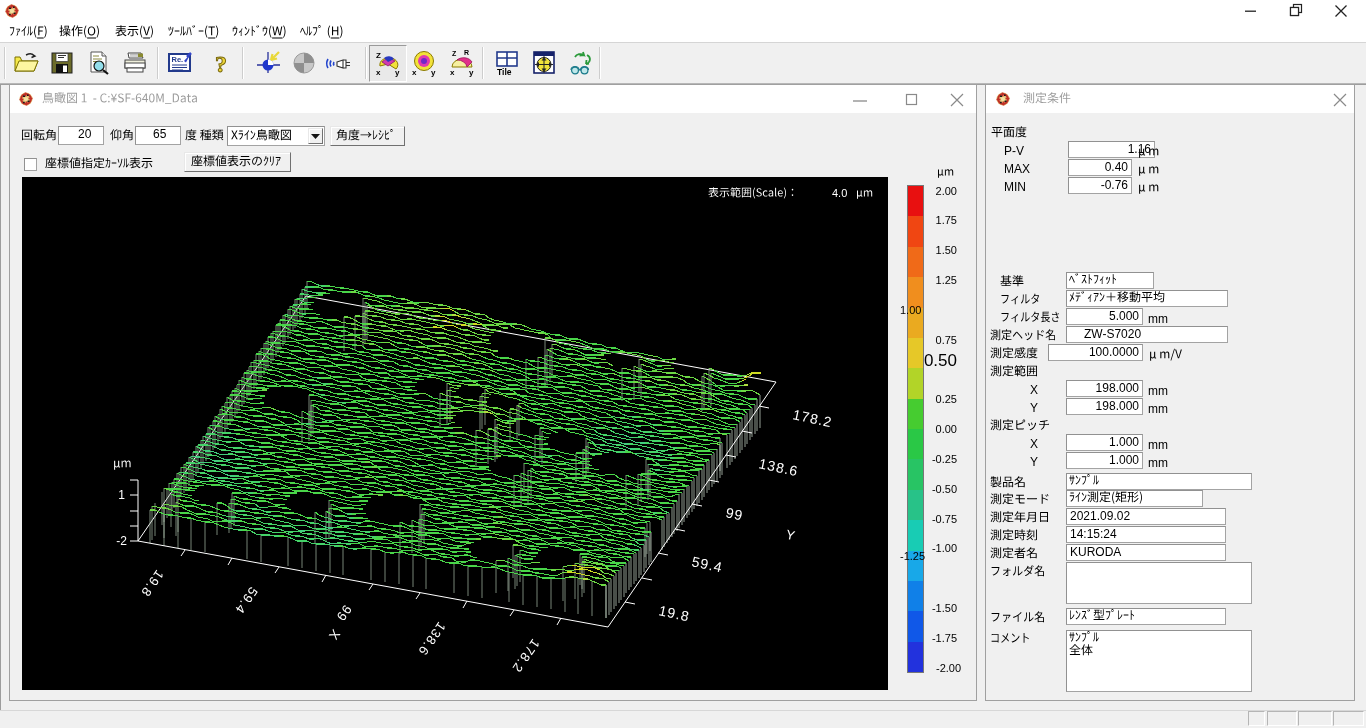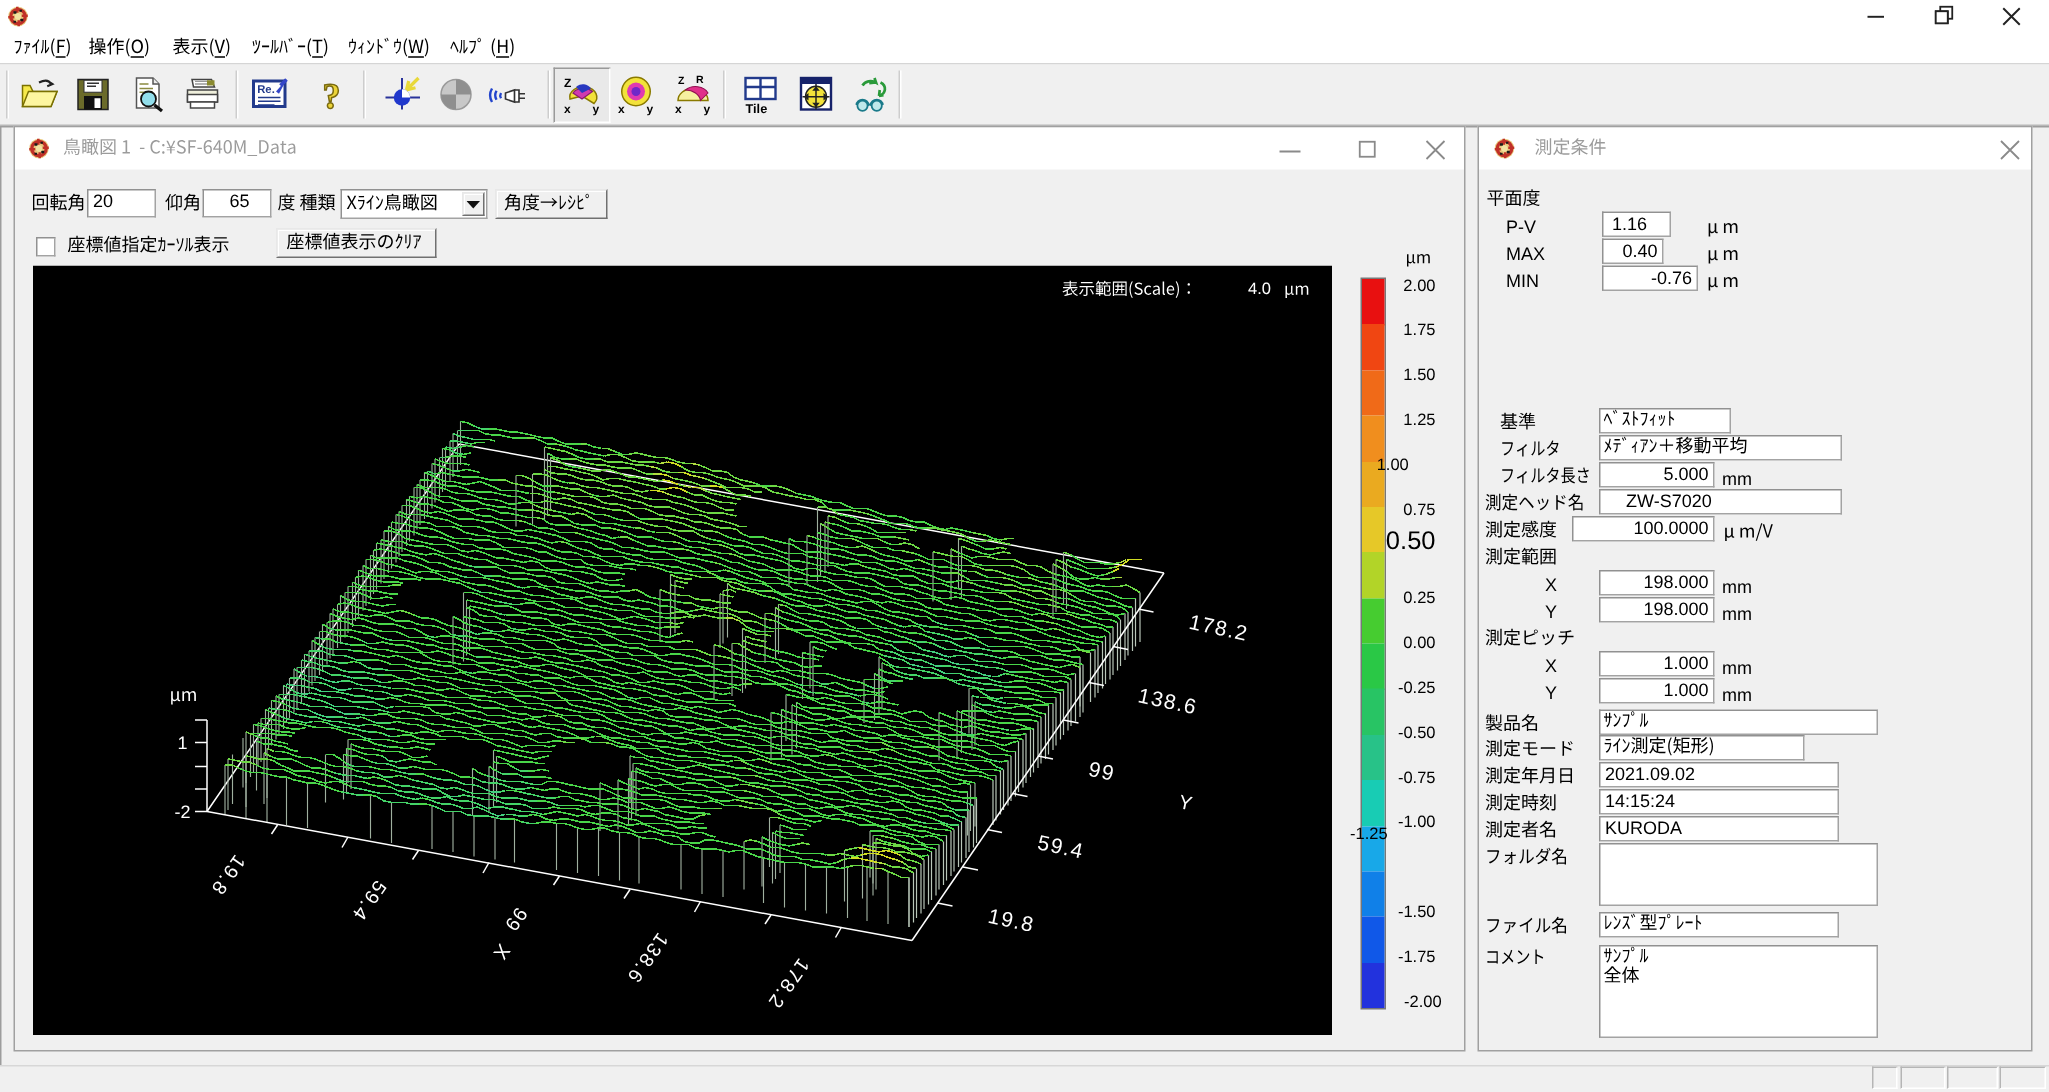--- a/index.html
+++ b/index.html
@@ -171,21 +171,21 @@
     <path d="M6.4 8.7C6.7 9.3 6.9 10.1 7.0 10.6L7.7 10.4C7.6 9.9 7.4 9.1 7.1 8.5ZM8.3 8.5C8.6 9.0 9.0 9.6 9.2 10.1L9.8 9.8C9.7 9.4 9.3 8.7 8.9 8.3ZM4.4 8.7C4.6 9.4 4.7 10.3 4.7 10.9L5.5 10.8C5.5 10.2 5.4 9.3 5.2 8.6ZM2.8 8.4C2.6 9.2 2.2 10.2 1.5 10.8L2.2 11.2C2.9 10.6 3.3 9.6 3.5 8.7ZM3.1 1.2V8.0H11.2C11.0 9.6 10.9 10.3 10.7 10.5C10.6 10.6 10.5 10.6 10.3 10.6C10.1 10.6 9.5 10.6 9.0 10.5C9.1 10.7 9.2 11.0 9.2 11.3C9.8 11.3 10.4 11.3 10.7 11.3C11.0 11.2 11.2 11.2 11.4 11.0C11.7 10.7 11.9 9.8 12.0 7.6C12.1 7.5 12.1 7.3 12.1 7.3H4.0V6.4H12.4V5.8H4.0V5.0H10.7V1.2H7.0C7.2 0.9 7.4 0.6 7.5 0.3L6.5 0.2C6.4 0.5 6.2 0.9 6.1 1.2ZM9.8 3.4V4.3H4.0V3.4ZM9.8 2.7H4.0V1.9H9.8Z M15.8 4.2V5.9H14.7V4.2ZM15.8 3.4H14.7V1.7H15.8ZM15.8 6.7V8.4H14.7V6.7ZM13.9 0.9V10.3H14.7V9.2H16.6V0.9ZM16.6 9.4 16.9 10.2 19.6 9.6V11.3H20.4V3.5H21.0V2.7H19.3V1.4H20.8V0.6H17.1V1.4H18.5V2.7H16.8V3.5H17.5V9.2ZM18.2 5.5H19.6V6.8H18.2ZM18.2 4.8V3.5H19.6V4.8ZM18.2 7.6H19.6V8.8L18.2 9.1ZM22.0 3.4H23.3C23.2 4.8 23.0 6.2 22.6 7.3C22.3 6.1 22.1 4.8 21.9 3.6ZM21.7 0.2C21.5 2.3 21.1 4.3 20.4 5.6C20.6 5.8 20.9 6.1 21.0 6.3C21.2 5.9 21.3 5.5 21.5 5.1C21.6 6.2 21.9 7.3 22.3 8.3C21.8 9.3 21.3 10.1 20.5 10.7C20.6 10.8 20.9 11.1 21.0 11.3C21.7 10.7 22.2 10.1 22.6 9.3C23.0 10.0 23.5 10.7 24.1 11.3C24.2 11.1 24.5 10.8 24.7 10.6C24.0 10.0 23.5 9.3 23.1 8.4C23.6 7.0 23.9 5.4 24.1 3.4H24.6V2.6H22.2C22.3 1.9 22.4 1.1 22.5 0.3Z M27.7 2.8C28.2 3.5 28.6 4.3 28.8 4.9L29.5 4.6C29.3 4.0 28.9 3.2 28.4 2.5ZM30.0 2.4C30.4 3.1 30.8 4.1 30.9 4.7L31.6 4.4C31.5 3.8 31.1 2.9 30.7 2.1ZM27.8 5.6C28.6 6.0 29.5 6.4 30.3 6.9C29.5 7.6 28.5 8.3 27.4 8.8C27.6 8.9 27.9 9.3 28.0 9.5C29.2 8.9 30.2 8.2 31.1 7.3C32.2 7.9 33.1 8.6 33.7 9.2L34.3 8.4C33.7 7.9 32.8 7.3 31.7 6.7C32.8 5.6 33.6 4.3 34.2 2.8L33.4 2.5C32.8 4.0 32.0 5.2 31.0 6.3C30.1 5.8 29.2 5.4 28.3 5.0ZM26.1 0.8V11.2H27.0V10.7H35.1V11.2H36.0V0.8ZM27.0 9.8V1.7H35.1V9.8Z M40.7 10.3H45.6V9.4H43.8V1.5H43.0C42.5 1.8 41.9 2.0 41.1 2.1V2.8H42.7V9.4H40.7Z M52.3 7.4H55.3V6.5H52.3Z M63.1 10.5C64.2 10.5 65.1 10.0 65.8 9.2L65.2 8.5C64.6 9.1 64.0 9.5 63.1 9.5C61.5 9.5 60.4 8.1 60.4 5.9C60.4 3.7 61.5 2.3 63.2 2.3C63.9 2.3 64.5 2.7 65.0 3.2L65.6 2.4C65.1 1.9 64.2 1.4 63.2 1.4C60.9 1.4 59.3 3.1 59.3 5.9C59.3 8.8 60.9 10.5 63.1 10.5Z M67.9 5.6C68.3 5.6 68.7 5.3 68.7 4.8C68.7 4.3 68.3 4.0 67.9 4.0C67.5 4.0 67.1 4.3 67.1 4.8C67.1 5.3 67.5 5.6 67.9 5.6ZM67.9 10.5C68.3 10.5 68.7 10.1 68.7 9.6C68.7 9.1 68.3 8.8 67.9 8.8C67.5 8.8 67.1 9.1 67.1 9.6C67.1 10.1 67.5 10.5 67.9 10.5Z M72.4 10.3H73.4V8.2H75.6V7.6H73.4V6.7H75.6V6.1H73.7L75.9 1.8H74.8L73.8 4.1C73.5 4.7 73.2 5.2 72.9 5.9H72.9C72.6 5.2 72.3 4.7 72.1 4.1L71.0 1.8H69.9L72.1 6.1H70.2V6.7H72.4V7.6H70.2V8.2H72.4Z M79.9 10.5C81.7 10.5 82.9 9.4 82.9 8.0C82.9 6.7 82.1 6.1 81.1 5.6L79.8 5.1C79.1 4.8 78.3 4.5 78.3 3.6C78.3 2.8 79.0 2.3 80.0 2.3C80.8 2.3 81.4 2.7 82.0 3.2L82.6 2.4C82.0 1.8 81.0 1.4 80.0 1.4C78.4 1.4 77.2 2.3 77.2 3.7C77.2 5.0 78.2 5.6 79.0 6.0L80.3 6.5C81.1 6.9 81.7 7.2 81.7 8.1C81.7 8.9 81.1 9.5 79.9 9.5C79.0 9.5 78.1 9.1 77.5 8.4L76.8 9.2C77.6 10.0 78.6 10.5 79.9 10.5Z M84.6 10.3H85.7V6.4H89.1V5.4H85.7V2.5H89.7V1.5H84.6Z M90.6 7.4H93.6V6.5H90.6Z M97.8 10.5C99.1 10.5 100.3 9.3 100.3 7.6C100.3 5.8 99.4 4.9 97.9 4.9C97.2 4.9 96.4 5.3 95.9 5.9C95.9 3.2 96.9 2.3 98.1 2.3C98.7 2.3 99.2 2.5 99.5 2.9L100.2 2.3C99.7 1.7 99.0 1.4 98.1 1.4C96.4 1.4 94.8 2.7 94.8 6.1C94.8 9.0 96.1 10.5 97.8 10.5ZM95.9 6.8C96.5 6.0 97.1 5.7 97.7 5.7C98.8 5.7 99.3 6.4 99.3 7.6C99.3 8.8 98.6 9.6 97.8 9.6C96.7 9.6 96.0 8.6 95.9 6.8Z M104.9 10.3H105.9V7.9H107.1V7.0H105.9V1.5H104.7L101.1 7.2V7.9H104.9ZM104.9 7.0H102.2L104.2 4.0C104.5 3.6 104.7 3.1 104.9 2.7H105.0C104.9 3.2 104.9 3.9 104.9 4.3Z M110.8 10.5C112.5 10.5 113.6 9.0 113.6 5.9C113.6 2.8 112.5 1.4 110.8 1.4C109.1 1.4 108.1 2.8 108.1 5.9C108.1 9.0 109.1 10.5 110.8 10.5ZM110.8 9.6C109.8 9.6 109.1 8.5 109.1 5.9C109.1 3.3 109.8 2.2 110.8 2.2C111.8 2.2 112.5 3.3 112.5 5.9C112.5 8.5 111.8 9.6 110.8 9.6Z M115.4 10.3H116.4V5.4C116.4 4.7 116.3 3.6 116.2 2.9H116.3L117.0 4.9L118.6 9.4H119.4L121.0 4.9L121.7 2.9H121.8C121.7 3.6 121.6 4.7 121.6 5.4V10.3H122.7V1.5H121.3L119.7 6.2C119.5 6.8 119.3 7.5 119.1 8.1H119.0C118.8 7.5 118.6 6.8 118.4 6.2L116.7 1.5H115.4Z M124.0 12.0H130.4V11.3H124.0Z M131.8 10.3H134.1C136.7 10.3 138.1 8.7 138.1 5.9C138.1 3.1 136.7 1.5 134.0 1.5H131.8ZM132.9 9.4V2.4H133.9C136.0 2.4 137.0 3.7 137.0 5.9C137.0 8.1 136.0 9.4 133.9 9.4Z M141.5 10.5C142.3 10.5 143.0 10.1 143.6 9.5H143.7L143.8 10.3H144.7V6.3C144.7 4.7 144.0 3.6 142.4 3.6C141.3 3.6 140.4 4.1 139.8 4.5L140.3 5.2C140.8 4.9 141.5 4.5 142.2 4.5C143.3 4.5 143.6 5.4 143.6 6.2C140.8 6.5 139.6 7.2 139.6 8.6C139.6 9.8 140.4 10.5 141.5 10.5ZM141.8 9.6C141.1 9.6 140.6 9.3 140.6 8.6C140.6 7.7 141.4 7.2 143.6 6.9V8.7C142.9 9.3 142.4 9.6 141.8 9.6Z M148.8 10.5C149.2 10.5 149.6 10.4 150.0 10.2L149.8 9.4C149.5 9.5 149.2 9.6 149.0 9.6C148.3 9.6 148.0 9.1 148.0 8.3V4.7H149.8V3.8H148.0V2.0H147.1L147.0 3.8L145.9 3.9V4.7H146.9V8.3C146.9 9.6 147.4 10.5 148.8 10.5Z M152.7 10.5C153.5 10.5 154.3 10.1 154.9 9.5H154.9L155.0 10.3H155.9V6.3C155.9 4.7 155.3 3.6 153.7 3.6C152.6 3.6 151.7 4.1 151.1 4.5L151.5 5.2C152.1 4.9 152.7 4.5 153.5 4.5C154.6 4.5 154.8 5.4 154.8 6.2C152.1 6.5 150.8 7.2 150.8 8.6C150.8 9.8 151.6 10.5 152.7 10.5ZM153.1 9.6C152.4 9.6 151.9 9.3 151.9 8.6C151.9 7.7 152.6 7.2 154.8 6.9V8.7C154.2 9.3 153.7 9.6 153.1 9.6Z" fill="#9b9b9b"></path>
   </svg>
 <svg class="ab" style="left:845px;top:90px" width="125" height="22">
     <path d="M8 11h14" stroke="#8a8a8a" stroke-width="1.3"></path>
     <rect x="61.5" y="4.5" width="10" height="10" fill="none" stroke="#8a8a8a" stroke-width="1.2"></rect>
     <path d="M106 4l12 12M118 4l-12 12" stroke="#8a8a8a" stroke-width="1.2"></path>
   </svg>
 <svg style="position:absolute;left:20px;top:129px;overflow:visible" width="39" height="17">
     <path d="M5.5 4.3H8.4V7.1H5.5ZM4.6 3.5V7.9H9.3V3.5ZM2.0 0.7V11.3H2.9V10.6H11.1V11.3H12.0V0.7ZM2.9 9.8V1.6H11.1V9.8Z M19.4 1.2V2.1H24.1V1.2ZM22.3 7.5C22.7 8.1 23.0 8.9 23.3 9.7L20.4 9.9C20.8 8.7 21.2 6.9 21.5 5.5H24.5V4.6H18.9V5.5H20.5C20.3 6.9 19.9 8.7 19.5 10.0L18.6 10.0L18.7 10.9L23.6 10.5C23.6 10.8 23.7 11.0 23.8 11.3L24.6 10.9C24.4 9.9 23.8 8.4 23.1 7.2ZM13.9 3.2V7.4H15.8V8.4H13.5V9.2H15.8V11.3H16.7V9.2H18.9V8.4H16.7V7.4H18.6V3.2H16.7V2.3H18.8V1.5H16.7V0.2H15.8V1.5H13.7V2.3H15.8V3.2ZM14.7 5.6H15.9V6.7H14.7ZM16.6 5.6H17.9V6.7H16.6ZM14.7 3.9H15.9V5.0H14.7ZM16.6 3.9H17.9V5.0H16.6Z M28.2 3.8H30.8V5.4H28.2ZM28.2 3.0H28.2C28.5 2.6 28.9 2.1 29.2 1.7H32.1C31.9 2.1 31.6 2.6 31.3 3.0ZM34.6 3.8V5.4H31.7V3.8ZM29.0 0.2C28.4 1.4 27.3 2.9 25.7 4.0C25.9 4.1 26.2 4.4 26.3 4.6C26.7 4.4 27.0 4.1 27.3 3.9V6.0C27.3 7.5 27.1 9.4 25.4 10.7C25.6 10.8 25.9 11.1 26.0 11.3C27.0 10.6 27.5 9.6 27.8 8.6H34.6V10.1C34.6 10.4 34.5 10.4 34.2 10.4C34.0 10.5 33.0 10.5 32.0 10.4C32.2 10.7 32.3 11.1 32.4 11.3C33.6 11.3 34.4 11.3 34.9 11.1C35.3 11.0 35.5 10.7 35.5 10.1V3.0H32.3C32.7 2.5 33.1 1.8 33.4 1.3L32.8 0.9L32.6 0.9H29.7L30.0 0.4ZM28.2 6.2H30.8V7.8H28.0C28.1 7.3 28.2 6.7 28.2 6.2ZM34.6 6.2V7.8H31.7V6.2Z" fill="#000"></path>
   </svg>
-<div class="bx" style="left:58px;top:126px;width:46px;height:19px;padding-left:3px">20</div>
+<div class="bx" style="left:58px;top:126px;width:46px;height:19px;padding-left:19px">20</div>
 <svg style="position:absolute;left:109px;top:129px;overflow:visible" width="27" height="17">
     <path d="M4.5 8.7 4.8 9.5C5.8 9.2 7.0 8.9 8.2 8.5L8.1 7.7L6.1 8.2V2.4C7.0 1.9 7.9 1.4 8.5 0.8L7.7 0.3C7.2 0.8 6.5 1.4 5.7 1.8L5.3 1.7V8.5ZM8.4 1.5V11.3H9.3V2.3H11.4V8.1C11.4 8.3 11.3 8.4 11.2 8.4C11.0 8.4 10.5 8.4 9.9 8.4C10.0 8.6 10.1 9.0 10.1 9.2C11.0 9.2 11.5 9.2 11.8 9.1C12.1 8.9 12.2 8.6 12.2 8.2V1.5ZM4.2 0.3C3.5 2.1 2.4 3.9 1.2 5.0C1.3 5.2 1.6 5.7 1.7 5.9C2.1 5.4 2.5 4.9 3.0 4.3V11.2H3.8V3.0C4.3 2.2 4.7 1.4 5.0 0.5Z M16.2 3.8H18.8V5.4H16.2ZM16.2 3.0H16.2C16.5 2.6 16.9 2.1 17.2 1.7H20.1C19.9 2.1 19.6 2.6 19.3 3.0ZM22.6 3.8V5.4H19.7V3.8ZM17.0 0.2C16.4 1.4 15.3 2.9 13.7 4.0C13.9 4.1 14.2 4.4 14.3 4.6C14.7 4.4 15.0 4.1 15.3 3.9V6.0C15.3 7.5 15.1 9.4 13.4 10.7C13.6 10.8 13.9 11.1 14.0 11.3C15.0 10.6 15.5 9.6 15.8 8.6H22.6V10.1C22.6 10.4 22.5 10.4 22.2 10.4C22.0 10.5 21.0 10.5 20.0 10.4C20.2 10.7 20.3 11.1 20.4 11.3C21.6 11.3 22.4 11.3 22.9 11.1C23.3 11.0 23.5 10.7 23.5 10.1V3.0H20.3C20.7 2.5 21.1 1.8 21.4 1.3L20.8 0.9L20.6 0.9H17.7L18.0 0.4ZM16.2 6.2H18.8V7.8H16.0C16.1 7.3 16.2 6.7 16.2 6.2ZM22.6 6.2V7.8H19.7V6.2Z" fill="#000"></path>
   </svg>
 <div class="bx" style="left:135px;top:126px;width:46px;height:19px;padding-left:17px">65</div>
 <svg style="position:absolute;left:184px;top:129px;overflow:visible" width="41" height="17">
     <path d="M5.6 2.6V3.6H3.7V4.3H5.6V6.3H10.3V4.3H12.2V3.6H10.3V2.6H9.4V3.6H6.5V2.6ZM9.4 4.3V5.6H6.5V4.3ZM10.1 7.8C9.6 8.5 8.9 9.0 8.1 9.4C7.3 9.0 6.6 8.5 6.1 7.8ZM3.9 7.1V7.8H5.7L5.2 8.0C5.7 8.7 6.4 9.3 7.1 9.8C6.0 10.2 4.7 10.4 3.4 10.5C3.5 10.7 3.7 11.1 3.8 11.3C5.3 11.1 6.8 10.8 8.0 10.2C9.2 10.8 10.5 11.1 12.0 11.3C12.1 11.1 12.3 10.7 12.5 10.5C11.2 10.4 10.0 10.1 9.0 9.8C10.0 9.2 10.9 8.4 11.4 7.4L10.8 7.1L10.7 7.1ZM2.5 1.4V4.9C2.5 6.6 2.4 9.1 1.4 10.8C1.6 10.9 2.0 11.1 2.1 11.3C3.2 9.5 3.3 6.8 3.3 4.9V2.2H12.3V1.4H7.8V0.2H6.9V1.4Z M20.9 3.9V7.8H23.4V8.6H20.8V9.3H23.4V10.3H20.1V11.0H27.3V10.3H24.2V9.3H26.9V8.6H24.2V7.8H26.8V3.9H24.2V3.1H27.0V2.4H24.2V1.5C25.3 1.4 26.3 1.2 27.0 1.1L26.5 0.4C25.1 0.7 22.6 0.9 20.6 1.0C20.7 1.2 20.8 1.5 20.8 1.7C21.6 1.6 22.5 1.6 23.4 1.5V2.4H20.4V3.1H23.4V3.9ZM21.7 6.1H23.4V7.1H21.7ZM24.2 6.1H26.0V7.1H24.2ZM21.7 4.6H23.4V5.5H21.7ZM24.2 4.6H26.0V5.5H24.2ZM20.0 0.4C19.1 0.8 17.5 1.2 16.2 1.4C16.3 1.6 16.4 1.9 16.5 2.1C17.0 2.0 17.6 1.9 18.2 1.8V3.6H16.3V4.5H18.1C17.6 5.8 16.8 7.4 16.0 8.3C16.2 8.5 16.4 8.8 16.5 9.1C17.1 8.3 17.7 7.2 18.2 5.9V11.3H19.1V6.1C19.5 6.6 20.0 7.2 20.2 7.6L20.8 6.9C20.5 6.6 19.5 5.5 19.1 5.2V4.5H20.6V3.6H19.1V1.6C19.7 1.4 20.2 1.3 20.6 1.1Z M32.5 0.5C32.3 0.9 32.0 1.6 31.8 2.0L32.4 2.2C32.7 1.8 33.0 1.3 33.2 0.7ZM28.5 0.8C28.8 1.2 29.1 1.8 29.2 2.2L29.9 1.9C29.8 1.5 29.5 0.9 29.2 0.5ZM34.7 5.3H37.9V6.4H34.7ZM34.7 7.1H37.9V8.3H34.7ZM34.7 3.4H37.9V4.6H34.7ZM34.9 9.2C34.5 9.7 33.5 10.3 32.6 10.7C32.8 10.8 33.1 11.1 33.2 11.3C34.1 10.9 35.1 10.3 35.7 9.6ZM36.7 9.7C37.4 10.2 38.3 10.8 38.7 11.3L39.4 10.8C39.0 10.3 38.1 9.7 37.4 9.3ZM30.4 5.9V6.9H28.3V7.7H30.4C30.3 8.7 29.8 9.6 28.1 10.4C28.3 10.5 28.5 10.9 28.6 11.1C29.9 10.5 30.6 9.8 30.9 9.0C31.6 9.5 32.3 10.1 32.7 10.5L33.3 9.9C32.8 9.4 31.9 8.7 31.2 8.2C31.2 8.1 31.2 7.9 31.2 7.7H33.4V6.9H31.2V5.9ZM30.4 0.4V2.4H28.3V3.1H30.2C29.7 3.9 28.9 4.7 28.1 5.1C28.3 5.2 28.5 5.5 28.6 5.7C29.3 5.3 29.9 4.6 30.4 3.9V5.7H31.2V4.0C31.8 4.4 32.6 5.0 33.0 5.3L33.4 4.7C33.1 4.4 31.7 3.5 31.2 3.3V3.1H33.4V2.4H31.2V0.4ZM33.8 2.7V9.0H38.8V2.7H36.3L36.7 1.6H39.1V0.8H33.4V1.6H35.7C35.7 1.9 35.6 2.4 35.5 2.7Z" fill="#000"></path>
   </svg>
 <div class="bx" style="left:227px;top:126px;width:98px;height:20px"></div>
 <svg style="position:absolute;left:230px;top:129px;overflow:visible" width="63" height="17">
     <path d="M1.2 10.3H2.4L3.6 7.9C3.9 7.5 4.1 7.1 4.3 6.5H4.4C4.7 7.1 4.9 7.5 5.2 7.9L6.5 10.3H7.7L5.1 5.8L7.5 1.5H6.3L5.2 3.8C4.9 4.2 4.8 4.5 4.5 5.1H4.5C4.2 4.5 4.0 4.2 3.8 3.8L2.6 1.5H1.4L3.8 5.8Z M9.2 1.5V2.5C9.4 2.5 9.7 2.5 9.8 2.5C10.2 2.5 11.7 2.5 12.1 2.5C12.3 2.5 12.5 2.5 12.7 2.5V1.5C12.5 1.6 12.3 1.6 12.1 1.6C11.7 1.6 10.2 1.6 9.8 1.6C9.7 1.6 9.4 1.6 9.2 1.5ZM13.1 4.6 12.7 4.2C12.6 4.2 12.4 4.3 12.3 4.3C12.0 4.3 9.7 4.3 9.4 4.3C9.2 4.3 8.9 4.2 8.7 4.2V5.2C8.9 5.2 9.2 5.2 9.4 5.2C9.7 5.2 11.9 5.2 12.1 5.2C12.0 6.0 11.9 7.0 11.5 7.8C11.0 8.8 10.2 9.6 9.4 10.0L10.0 10.8C10.7 10.4 11.5 9.6 12.2 8.3C12.6 7.3 12.9 6.1 13.0 5.0C13.0 4.9 13.1 4.7 13.1 4.6Z M14.6 6.8C15.4 6.4 16.2 5.8 16.8 5.1V9.4C16.8 9.9 16.8 10.5 16.8 10.7H17.6C17.6 10.5 17.6 9.9 17.6 9.4V4.2C18.1 3.5 18.7 2.6 19.1 1.8L18.4 1.0C18.2 1.9 17.5 3.0 16.9 3.7C16.2 4.5 15.2 5.4 14.3 5.9Z M21.1 1.6 20.7 2.4C21.1 2.9 22.0 4.2 22.3 4.8L22.8 4.0C22.5 3.4 21.6 2.1 21.1 1.6ZM20.6 9.5 21.0 10.5C22.0 10.1 22.8 9.4 23.4 8.6C24.3 7.5 24.9 5.8 25.3 4.3L24.7 3.3C24.4 4.8 23.8 6.6 22.9 7.7C22.4 8.5 21.6 9.1 20.6 9.5Z M31.3 8.7C31.6 9.3 31.8 10.1 31.9 10.6L32.6 10.4C32.5 9.9 32.3 9.1 32.0 8.5ZM33.2 8.5C33.5 9.0 33.9 9.6 34.0 10.1L34.7 9.8C34.6 9.4 34.2 8.7 33.8 8.3ZM29.3 8.7C29.5 9.4 29.6 10.3 29.6 10.9L30.4 10.8C30.4 10.2 30.3 9.3 30.1 8.6ZM27.7 8.4C27.4 9.2 27.0 10.2 26.4 10.8L27.1 11.2C27.8 10.6 28.2 9.6 28.4 8.7ZM28.0 1.2V8.0H36.0C35.9 9.6 35.8 10.3 35.6 10.5C35.5 10.6 35.4 10.6 35.2 10.6C34.9 10.6 34.4 10.6 33.9 10.5C34.0 10.7 34.1 11.0 34.1 11.3C34.7 11.3 35.2 11.3 35.5 11.3C35.9 11.2 36.1 11.2 36.3 11.0C36.6 10.7 36.7 9.8 36.9 7.6C36.9 7.5 36.9 7.3 36.9 7.3H28.9V6.4H37.3V5.8H28.9V5.0H35.6V1.2H31.9C32.1 0.9 32.2 0.6 32.4 0.3L31.3 0.2C31.3 0.5 31.1 0.9 31.0 1.2ZM34.7 3.4V4.3H28.9V3.4ZM34.7 2.7H28.9V1.9H34.7Z M40.7 4.2V5.9H39.5V4.2ZM40.7 3.4H39.5V1.7H40.7ZM40.7 6.7V8.4H39.5V6.7ZM38.8 0.9V10.3H39.5V9.2H41.5V0.9ZM41.5 9.4 41.7 10.2 44.5 9.6V11.3H45.3V3.5H45.9V2.7H44.2V1.4H45.6V0.6H41.9V1.4H43.4V2.7H41.7V3.5H42.4V9.2ZM43.1 5.5H44.5V6.8H43.1ZM43.1 4.8V3.5H44.5V4.8ZM43.1 7.6H44.5V8.8L43.1 9.1ZM46.9 3.4H48.2C48.1 4.8 47.9 6.2 47.5 7.3C47.1 6.1 46.9 4.8 46.8 3.6ZM46.6 0.2C46.4 2.3 46.0 4.3 45.3 5.6C45.5 5.8 45.8 6.1 45.9 6.3C46.1 5.9 46.2 5.5 46.4 5.1C46.5 6.2 46.8 7.3 47.1 8.3C46.7 9.3 46.1 10.1 45.3 10.7C45.5 10.8 45.7 11.1 45.9 11.3C46.6 10.7 47.1 10.1 47.5 9.3C47.9 10.0 48.4 10.7 49.0 11.3C49.1 11.1 49.4 10.8 49.6 10.6C48.9 10.0 48.3 9.3 47.9 8.4C48.5 7.0 48.8 5.4 49.0 3.4H49.4V2.6H47.0C47.2 1.9 47.3 1.1 47.4 0.3Z M52.6 2.8C53.0 3.5 53.5 4.3 53.7 4.9L54.4 4.6C54.2 4.0 53.7 3.2 53.2 2.5ZM54.9 2.4C55.3 3.1 55.6 4.1 55.7 4.7L56.5 4.4C56.4 3.8 56.0 2.9 55.6 2.1ZM52.7 5.6C53.5 6.0 54.4 6.4 55.2 6.9C54.4 7.6 53.4 8.3 52.3 8.8C52.4 8.9 52.7 9.3 52.9 9.5C54.0 8.9 55.1 8.2 56.0 7.3C57.1 7.9 58.0 8.6 58.6 9.2L59.2 8.4C58.5 7.9 57.6 7.3 56.6 6.7C57.6 5.6 58.5 4.3 59.1 2.8L58.3 2.5C57.7 4.0 56.9 5.2 55.8 6.3C55.0 5.8 54.0 5.4 53.2 5.0ZM50.9 0.8V11.2H51.8V10.7H59.9V11.2H60.9V0.8ZM51.8 9.8V1.7H59.9V9.8Z" fill="#000"></path>
@@ -1149,21 +1149,21 @@
     <div style="position:absolute;left:0;top:425.25px;width:15px;height:30.5px;background:#1058e8"></div>
     <div style="position:absolute;left:0;top:455.62px;width:15px;height:30.5px;background:#2232dd"></div>
   </div>
 <svg style="position:absolute;left:936px;top:166px;overflow:visible" width="20" height="15">
     <path d="M2.0 11.7H3.0C3.0 10.7 2.9 10.2 2.9 9.0C3.2 9.5 3.6 9.6 4.1 9.6C4.8 9.6 5.3 9.2 5.8 8.4H5.8C5.9 9.3 6.2 9.6 6.9 9.6C7.2 9.6 7.4 9.5 7.6 9.5L7.4 8.7C7.3 8.7 7.2 8.8 7.1 8.8C6.8 8.8 6.6 8.6 6.6 8.3C6.6 6.9 6.7 5.1 6.7 3.5H5.7V7.6C5.1 8.6 4.7 8.7 4.1 8.7C3.3 8.7 3.0 8.2 3.0 7.1V3.5H2.0Z M8.9 9.5H9.9V5.1C10.5 4.5 11.0 4.2 11.4 4.2C12.2 4.2 12.5 4.7 12.5 5.8V9.5H13.5V5.1C14.1 4.5 14.6 4.2 15.0 4.2C15.8 4.2 16.2 4.7 16.2 5.8V9.5H17.2V5.7C17.2 4.2 16.6 3.3 15.4 3.3C14.6 3.3 14.0 3.8 13.4 4.5C13.1 3.8 12.6 3.3 11.7 3.3C11.0 3.3 10.4 3.8 9.9 4.4H9.8L9.7 3.5H8.9Z" fill="#000"></path>
   </svg>
 <div class="ab" style="left:900px;top:184.5px;width:57px;text-align:right;font-size:11px;color:#000">2.00</div>
 <div class="ab" style="left:900px;top:214.3px;width:57px;text-align:right;font-size:11px;color:#000">1.75</div>
 <div class="ab" style="left:900px;top:244.1px;width:57px;text-align:right;font-size:11px;color:#000">1.50</div>
 <div class="ab" style="left:900px;top:274.0px;width:57px;text-align:right;font-size:11px;color:#000">1.25</div>
-<div class="ab" style="left:900px;top:303.8px;width:57px;text-align:center;font-size:11px;color:#000">1.00</div>
+<div class="ab" style="left:900px;top:303.8px;width:57px;text-align:left;font-size:11px;color:#000">1.00</div>
 <div class="ab" style="left:900px;top:333.6px;width:57px;text-align:right;font-size:11px;color:#000">0.75</div>
 <div class="ab" style="left:900px;top:351px;width:57px;text-align:right;font-size:17px;color:#000">0.50</div>
 <div class="ab" style="left:900px;top:393.2px;width:57px;text-align:right;font-size:11px;color:#000">0.25</div>
 <div class="ab" style="left:900px;top:423.1px;width:57px;text-align:right;font-size:11px;color:#000">0.00</div>
 <div class="ab" style="left:900px;top:452.9px;width:57px;text-align:right;font-size:11px;color:#000">-0.25</div>
 <div class="ab" style="left:900px;top:482.7px;width:57px;text-align:right;font-size:11px;color:#000">-0.50</div>
 <div class="ab" style="left:900px;top:512.5px;width:57px;text-align:right;font-size:11px;color:#000">-0.75</div>
 <div class="ab" style="left:900px;top:542.3px;width:57px;text-align:right;font-size:11px;color:#000">-1.00</div>
 <div class="ab" style="left:900px;top:550px;width:57px;text-align:left;font-size:11px;color:#000">-1.25</div>
 <div class="ab" style="left:900px;top:602.0px;width:57px;text-align:right;font-size:11px;color:#000">-1.50</div>
@@ -1182,26 +1182,26 @@
 <svg style="position:absolute;left:1022px;top:92px;overflow:visible" width="51" height="17">
     <path d="M5.5 3.8H7.4V5.3H5.5ZM5.5 6.0H7.4V7.5H5.5ZM5.5 1.6H7.4V3.0H5.5ZM4.8 0.8V8.3H8.2V0.8ZM6.9 8.9C7.4 9.5 8.0 10.3 8.2 10.9L8.9 10.4C8.7 9.9 8.1 9.1 7.6 8.6ZM5.2 8.6C4.9 9.4 4.3 10.3 3.6 10.8C3.8 10.9 4.2 11.2 4.3 11.3C5.0 10.7 5.7 9.7 6.1 8.8ZM11.2 0.2V10.2C11.2 10.4 11.2 10.4 11.0 10.4C10.8 10.4 10.1 10.4 9.4 10.4C9.5 10.7 9.7 11.1 9.7 11.3C10.7 11.3 11.3 11.3 11.6 11.1C11.9 11.0 12.1 10.7 12.1 10.2V0.2ZM9.2 1.5V8.4H10.0V1.5ZM2.0 1.0C2.7 1.3 3.5 1.9 3.9 2.3L4.4 1.6C4.0 1.2 3.2 0.7 2.5 0.4ZM1.5 4.2C2.2 4.5 3.0 5.1 3.4 5.4L3.9 4.7C3.5 4.3 2.7 3.9 1.9 3.6ZM1.7 10.6 2.5 11.1C3.0 10.0 3.6 8.5 4.1 7.3L3.4 6.8C2.9 8.2 2.2 9.7 1.7 10.6Z M15.7 5.8C15.4 8.0 14.8 9.7 13.4 10.7C13.6 10.9 14.0 11.2 14.2 11.3C14.9 10.7 15.5 9.7 16.0 8.6C17.1 10.7 18.8 11.1 21.4 11.1H24.2C24.2 10.8 24.4 10.4 24.5 10.2C23.9 10.2 21.8 10.2 21.4 10.2C20.7 10.2 20.0 10.2 19.5 10.1V7.6H23.0V6.8H19.5V4.8H22.5V3.9H15.5V4.8H18.5V9.8C17.5 9.5 16.8 8.8 16.3 7.5C16.4 7.0 16.5 6.5 16.6 5.9ZM14.0 1.6V4.2H14.9V2.5H23.1V4.2H24.0V1.6H19.5V0.2H18.5V1.6Z M33.0 2.1C32.5 2.8 31.8 3.3 31.0 3.8C30.3 3.4 29.6 2.8 29.1 2.2L29.2 2.1ZM29.5 0.2C28.9 1.3 27.7 2.6 25.9 3.4C26.1 3.6 26.4 3.9 26.5 4.1C27.3 3.7 28.0 3.2 28.5 2.7C29.0 3.3 29.6 3.8 30.2 4.3C28.9 5.0 27.2 5.5 25.7 5.7C25.9 5.9 26.1 6.3 26.1 6.5C27.8 6.2 29.6 5.7 31.1 4.8C32.5 5.6 34.1 6.1 35.9 6.3C36.1 6.1 36.3 5.7 36.5 5.5C34.8 5.3 33.2 4.9 31.9 4.3C32.9 3.6 33.7 2.7 34.3 1.7L33.7 1.3L33.5 1.3H29.9C30.1 1.0 30.3 0.7 30.5 0.4ZM30.5 5.6V6.9H25.7V7.7H29.7C28.7 8.8 27.0 9.8 25.4 10.3C25.6 10.5 25.9 10.8 26.0 11.1C27.6 10.5 29.4 9.3 30.5 8.0V11.3H31.4V8.0C32.6 9.3 34.3 10.4 35.9 11.0C36.1 10.8 36.4 10.4 36.6 10.3C35.0 9.8 33.3 8.8 32.2 7.7H36.3V6.9H31.4V5.6Z M40.8 6.2V7.1H44.2V11.3H45.1V7.1H48.4V6.2H45.1V3.6H47.9V2.7H45.1V0.4H44.2V2.7H42.6C42.8 2.2 42.9 1.6 43.0 1.0L42.2 0.8C41.9 2.4 41.4 4.0 40.7 5.0C40.9 5.1 41.3 5.3 41.5 5.4C41.8 4.9 42.1 4.3 42.4 3.6H44.2V6.2ZM40.2 0.3C39.6 2.1 38.5 3.9 37.4 5.1C37.5 5.3 37.8 5.7 37.9 6.0C38.3 5.6 38.6 5.1 39.0 4.6V11.3H39.9V3.2C40.3 2.3 40.7 1.4 41.1 0.5Z" fill="#9b9b9b"></path>
   </svg>
 <svg class="ab" style="left:1330px;top:92px" width="20" height="18">
     <path d="M4 2l12 12M16 2l-12 12" stroke="#8a8a8a" stroke-width="1.2"></path>
   </svg>
 <svg style="position:absolute;left:990px;top:126px;overflow:visible" width="39" height="17">
     <path d="M3.1 2.8C3.6 3.6 4.0 4.8 4.2 5.5L5.0 5.2C4.9 4.5 4.4 3.4 3.9 2.5ZM10.1 2.5C9.8 3.3 9.2 4.6 8.8 5.3L9.5 5.6C10.0 4.8 10.6 3.7 11.0 2.7ZM1.6 6.1V7.0H6.5V11.3H7.4V7.0H12.4V6.1H7.4V1.9H11.7V1.0H2.3V1.9H6.5V6.1Z M17.7 6.3H20.2V7.7H17.7ZM17.7 5.6V4.2H20.2V5.6ZM17.7 8.4H20.2V9.8H17.7ZM13.7 1.0V1.9H18.3C18.2 2.4 18.1 3.0 18.0 3.4H14.2V11.3H15.1V10.6H22.8V11.3H23.8V3.4H18.9L19.4 1.9H24.3V1.0ZM15.1 9.8V4.2H16.8V9.8ZM22.8 9.8H21.0V4.2H22.8Z M29.6 2.6V3.6H27.7V4.3H29.6V6.3H34.3V4.3H36.2V3.6H34.3V2.6H33.4V3.6H30.5V2.6ZM33.4 4.3V5.6H30.5V4.3ZM34.1 7.8C33.6 8.5 32.9 9.0 32.1 9.4C31.3 9.0 30.6 8.5 30.1 7.8ZM27.9 7.1V7.8H29.7L29.2 8.0C29.7 8.7 30.4 9.3 31.1 9.8C30.0 10.2 28.7 10.4 27.4 10.5C27.5 10.7 27.7 11.1 27.8 11.3C29.3 11.1 30.8 10.8 32.0 10.2C33.2 10.8 34.5 11.1 36.0 11.3C36.1 11.1 36.3 10.7 36.5 10.5C35.2 10.4 34.0 10.1 33.0 9.8C34.0 9.2 34.9 8.4 35.4 7.4L34.8 7.1L34.7 7.1ZM26.5 1.4V4.9C26.5 6.6 26.4 9.1 25.4 10.8C25.6 10.9 26.0 11.1 26.1 11.3C27.2 9.5 27.3 6.8 27.3 4.9V2.2H36.3V1.4H31.8V0.2H30.9V1.4Z" fill="#000"></path>
   </svg>
 <div class="ab" style="left:1004px;top:144px;font-size:12px">P-V</div>
-<div class="bx num" style="left:1068px;top:141px;width:46px;height:17px;padding-right:15px">1.16</div>
+<div class="bx num" style="left:1068px;top:141px;width:87px;height:17px;padding-right:3px">1.16</div>
 <svg style="position:absolute;left:1137px;top:145px;overflow:visible" width="24" height="17">
     <path d="M2.1 12.7H3.2C3.1 11.7 3.1 11.1 3.1 9.8C3.4 10.3 3.8 10.5 4.4 10.5C5.1 10.5 5.7 10.1 6.2 9.2H6.2C6.3 10.1 6.7 10.5 7.4 10.5C7.8 10.5 8.0 10.4 8.2 10.3L8.0 9.5C7.9 9.5 7.7 9.6 7.6 9.6C7.3 9.6 7.2 9.4 7.2 9.0C7.2 7.5 7.2 5.6 7.2 3.8H6.1V8.3C5.5 9.3 5.0 9.5 4.4 9.5C3.6 9.5 3.2 8.9 3.2 7.8V3.8H2.1Z M12.3 10.3H13.4V5.6C14.0 4.9 14.6 4.6 15.1 4.6C15.9 4.6 16.3 5.1 16.3 6.3V10.3H17.4V5.6C18.0 4.9 18.5 4.6 19.0 4.6C19.8 4.6 20.2 5.1 20.2 6.3V10.3H21.3V6.2C21.3 4.5 20.7 3.6 19.3 3.6C18.5 3.6 17.9 4.2 17.2 4.9C16.9 4.1 16.4 3.6 15.4 3.6C14.6 3.6 13.9 4.1 13.4 4.8H13.3L13.2 3.8H12.3Z" fill="#000"></path>
   </svg>
 <div class="ab" style="left:1004px;top:162px;font-size:12px">MAX</div>
-<div class="bx num" style="left:1068px;top:159px;width:41px;height:17px;padding-right:3px">0.40</div>
+<div class="bx num" style="left:1068px;top:159px;width:64px;height:17px;padding-right:3px">0.40</div>
 <svg style="position:absolute;left:1137px;top:163px;overflow:visible" width="24" height="17">
     <path d="M2.1 12.7H3.2C3.1 11.7 3.1 11.1 3.1 9.8C3.4 10.3 3.8 10.5 4.4 10.5C5.1 10.5 5.7 10.1 6.2 9.2H6.2C6.3 10.1 6.7 10.5 7.4 10.5C7.8 10.5 8.0 10.4 8.2 10.3L8.0 9.5C7.9 9.5 7.7 9.6 7.6 9.6C7.3 9.6 7.2 9.4 7.2 9.0C7.2 7.5 7.2 5.6 7.2 3.8H6.1V8.3C5.5 9.3 5.0 9.5 4.4 9.5C3.6 9.5 3.2 8.9 3.2 7.8V3.8H2.1Z M12.3 10.3H13.4V5.6C14.0 4.9 14.6 4.6 15.1 4.6C15.9 4.6 16.3 5.1 16.3 6.3V10.3H17.4V5.6C18.0 4.9 18.5 4.6 19.0 4.6C19.8 4.6 20.2 5.1 20.2 6.3V10.3H21.3V6.2C21.3 4.5 20.7 3.6 19.3 3.6C18.5 3.6 17.9 4.2 17.2 4.9C16.9 4.1 16.4 3.6 15.4 3.6C14.6 3.6 13.9 4.1 13.4 4.8H13.3L13.2 3.8H12.3Z" fill="#000"></path>
   </svg>
 <div class="ab" style="left:1004px;top:180px;font-size:12px">MIN</div>
 <div class="bx num" style="left:1068px;top:177px;width:64px;height:17px;padding-right:3px">-0.76</div>
 <svg style="position:absolute;left:1137px;top:181px;overflow:visible" width="24" height="17">
     <path d="M2.1 12.7H3.2C3.1 11.7 3.1 11.1 3.1 9.8C3.4 10.3 3.8 10.5 4.4 10.5C5.1 10.5 5.7 10.1 6.2 9.2H6.2C6.3 10.1 6.7 10.5 7.4 10.5C7.8 10.5 8.0 10.4 8.2 10.3L8.0 9.5C7.9 9.5 7.7 9.6 7.6 9.6C7.3 9.6 7.2 9.4 7.2 9.0C7.2 7.5 7.2 5.6 7.2 3.8H6.1V8.3C5.5 9.3 5.0 9.5 4.4 9.5C3.6 9.5 3.2 8.9 3.2 7.8V3.8H2.1Z M12.3 10.3H13.4V5.6C14.0 4.9 14.6 4.6 15.1 4.6C15.9 4.6 16.3 5.1 16.3 6.3V10.3H17.4V5.6C18.0 4.9 18.5 4.6 19.0 4.6C19.8 4.6 20.2 5.1 20.2 6.3V10.3H21.3V6.2C21.3 4.5 20.7 3.6 19.3 3.6C18.5 3.6 17.9 4.2 17.2 4.9C16.9 4.1 16.4 3.6 15.4 3.6C14.6 3.6 13.9 4.1 13.4 4.8H13.3L13.2 3.8H12.3Z" fill="#000"></path>
   </svg>
 <svg style="position:absolute;left:999px;top:275px;overflow:visible" width="27" height="17">
     <path d="M9.2 0.3V1.4H4.8V0.2H3.9V1.4H2.1V2.2H3.9V6.0H1.6V6.8H4.2C3.5 7.6 2.4 8.4 1.4 8.8C1.6 9.0 1.9 9.3 2.0 9.5C3.2 8.9 4.4 7.9 5.2 6.8H8.9C9.7 7.8 10.9 8.8 12.0 9.3C12.1 9.1 12.4 8.8 12.6 8.6C11.6 8.3 10.6 7.6 9.9 6.8H12.5V6.0H10.1V2.2H11.9V1.4H10.1V0.3ZM4.8 2.2H9.2V3.0H4.8ZM6.5 7.2V8.2H4.1V8.9H6.5V10.2H2.5V11.0H11.6V10.2H7.4V8.9H10.0V8.2H7.4V7.2ZM4.8 3.6H9.2V4.5H4.8ZM4.8 5.2H9.2V6.0H4.8Z M14.4 0.9C15.0 1.2 15.9 1.6 16.3 1.9L16.8 1.2C16.3 0.9 15.5 0.5 14.8 0.3ZM13.5 2.9C14.1 3.2 15.0 3.5 15.4 3.8L15.9 3.1C15.4 2.8 14.6 2.5 13.9 2.3ZM13.8 6.7 14.5 7.4C15.2 6.7 16.0 5.7 16.7 4.9L16.2 4.3C15.4 5.2 14.5 6.2 13.8 6.7ZM13.6 8.1V8.9H18.5V11.3H19.4V8.9H24.4V8.1H19.4V7.1H18.5V8.1ZM20.9 0.2C20.8 0.6 20.5 1.1 20.3 1.6H18.6C18.9 1.2 19.1 0.8 19.2 0.4L18.4 0.2C17.8 1.4 16.9 2.5 15.9 3.3C16.1 3.4 16.5 3.7 16.6 3.9C16.9 3.7 17.2 3.4 17.5 3.1V7.0H24.2V6.3H21.1V5.4H23.5V4.7H21.1V3.9H23.5V3.2H21.1V2.3H23.9V1.6H21.2C21.4 1.2 21.7 0.8 21.9 0.4ZM18.3 2.3H20.3V3.2H18.3ZM18.3 6.3V5.4H20.3V6.3ZM18.3 3.9H20.3V4.7H18.3Z" fill="#000"></path>

